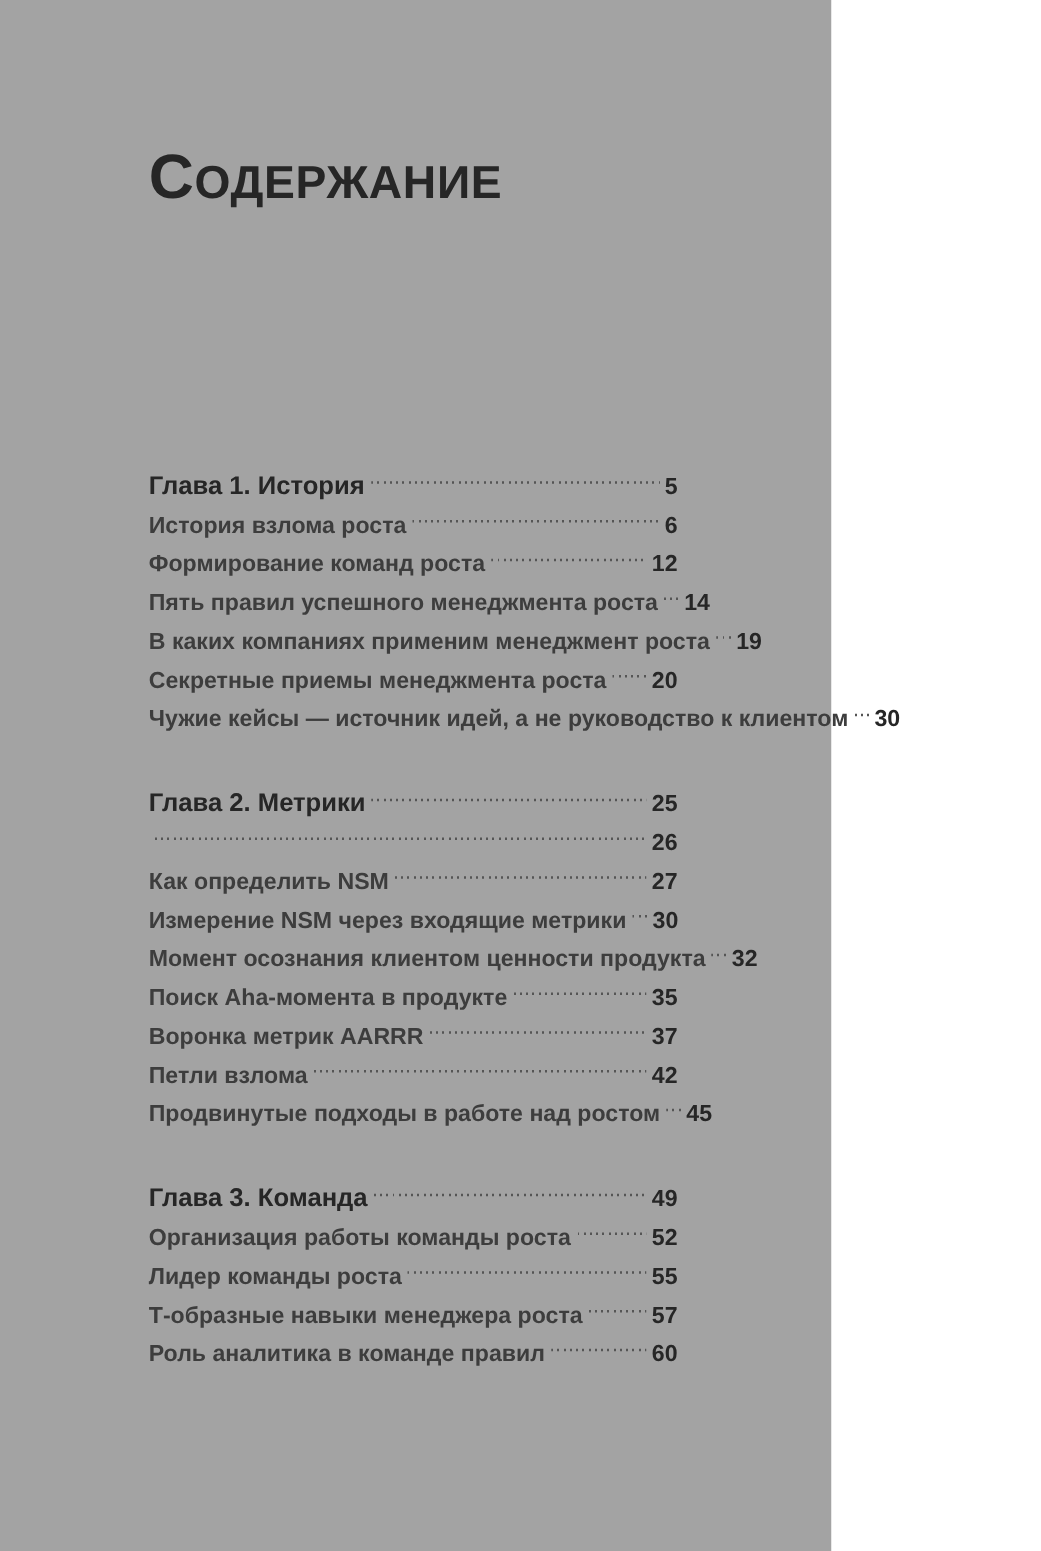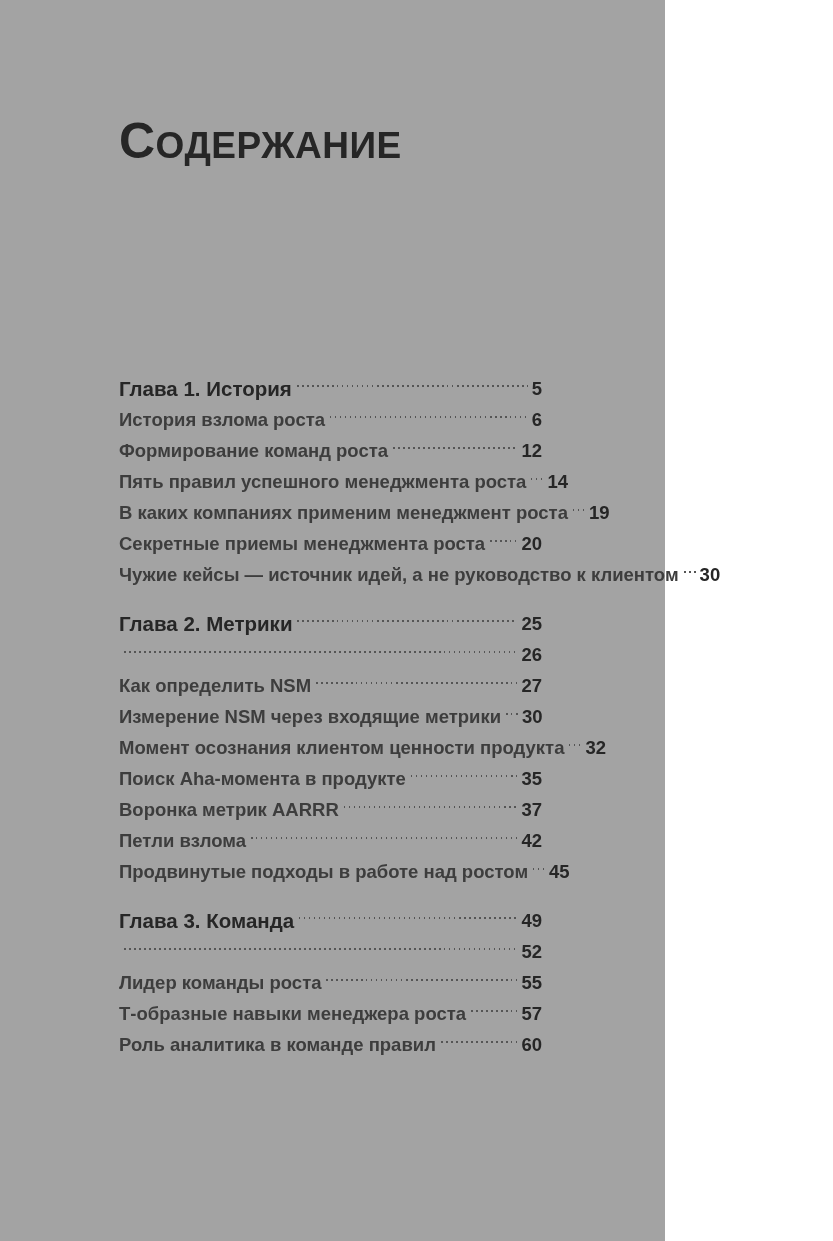--- a/index.html
+++ b/index.html
@@ -35,21 +35,21 @@
   }
   .title::first-letter {
     font-size: 50px;
   }
 
   
   .toc {
     width: 100%;
   }
 
-  .section { margin-top: 18px; }
+  .section { margin-top: 37px; }
   .section:first-child { margin-top: 0; }
 
   .row {
     display: flex;
     align-items: center;
     height: 31px;
     font-size: 18.5px;
     color: #3d3d3d;
   }
 
@@ -177,20 +177,21 @@
           <span class="page-num">45</span>
         </div>
       </section>
       <section class="section">
         <div class="row heading">
           <span class="label">Глава 3. Команда</span>
           <span class="leader"></span>
           <span class="page-num">49</span>
         </div>
         <div class="row">
+          <span class="label">Организация работы команды роста</span>
           <span class="leader"></span>
           <span class="page-num">52</span>
         </div>
         <div class="row">
           <span class="label">Лидер команды роста</span>
           <span class="leader"></span>
           <span class="page-num">55</span>
         </div>
         <div class="row">
           <span class="label">Т-образные навыки менеджера роста</span>

